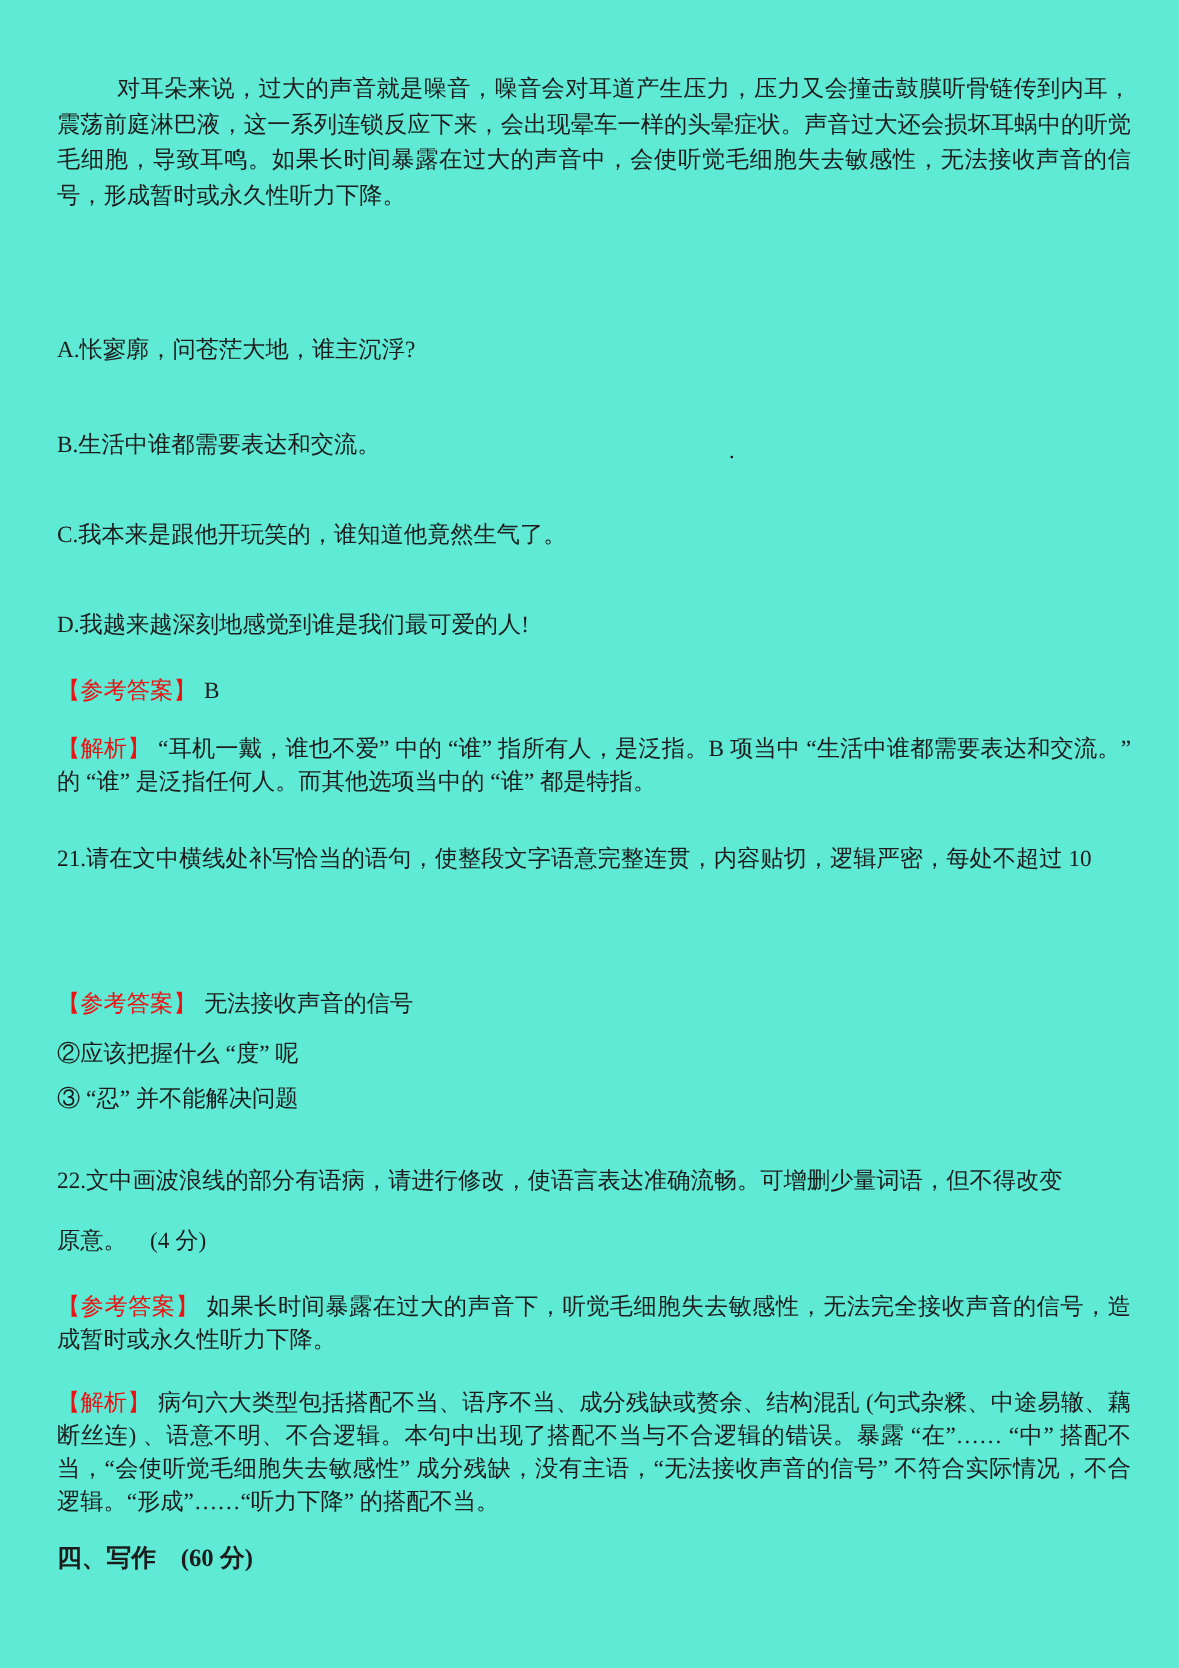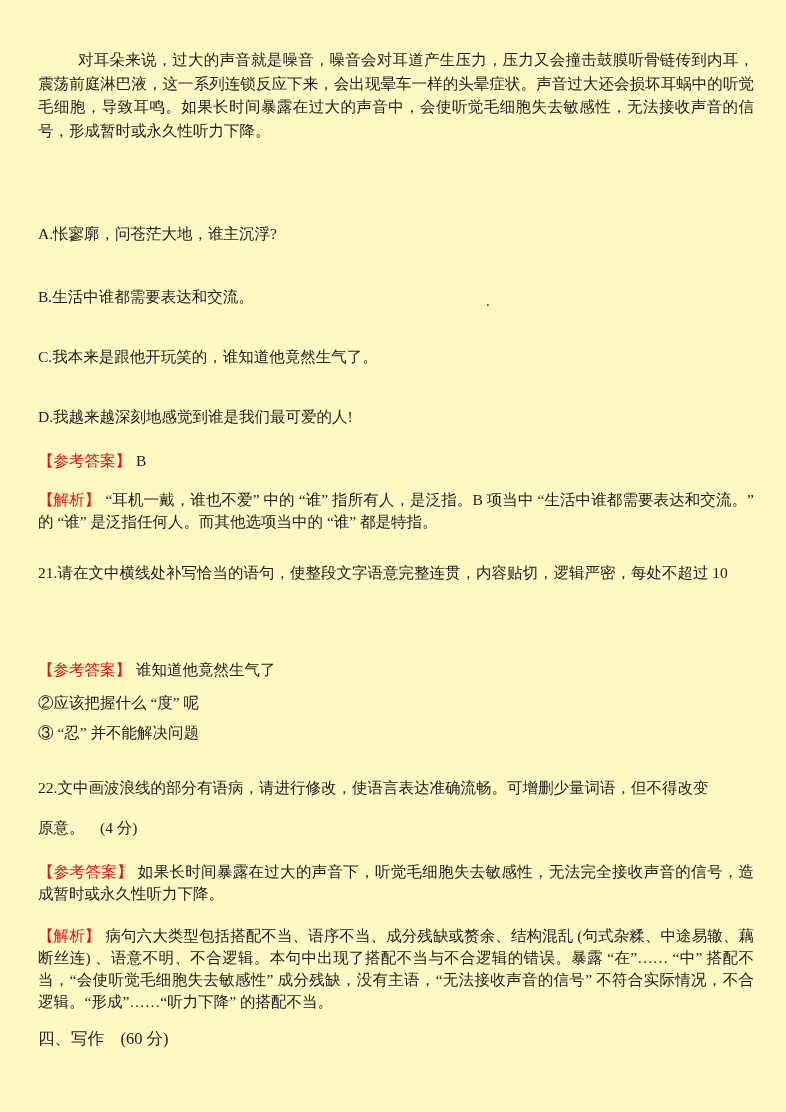--- a/index.html
+++ b/index.html
@@ -1,38 +1,38 @@
 <!DOCTYPE html>
 <html style="--accent: #ee1111;"><head>
 <meta charset="utf-8">
 <style>
   html,body { margin:0; padding:0; background:#f2f2f2; }
   .page {
     position:relative;
     width:786px; height:1112px;
     margin:0 auto;
-    background:#fef9c3;
+    background:#5eead4;
     font-family:"Liberation Serif","DejaVu Serif",serif;
     color:#1c1c1c;
     overflow:hidden;
   }
   .blk {
     position:absolute;
     left:38px;
     width:716px;
     font-size:15.5px;
     line-height:23px;
     white-space:normal;
   }
   .just { text-align:justify; }
   .passage { text-indent:40px; line-height:23.5px; }
   .analysis { line-height:22px; }
   .red { color:var(--accent,#ee1111); }
   .lbl { margin-right:5px;margin-top:41px; }
-  .section-title { font-weight:400; font-size:16.5px; }
+  .section-title { font-weight:700; font-size:16.5px; }
   .stray { position:absolute; font-size:15px; color:#111; }
   .pagenum {
     position:absolute;
     right:44px; top:1115px;
     font-family:"Liberation Sans","DejaVu Sans",sans-serif;
     font-size:13.5px; color:#222;
   }
 </style>
 </head>
 <body>
@@ -54,21 +54,21 @@
     <span class="red lbl">【参考答案】</span><span>B</span>
   </div>
 
   <div class="blk just analysis" style="top:489px">
     <span class="red lbl">【解析】</span><span>“耳机一戴，谁也不爱” 中的 “谁” 指所有人，是泛指。B 项当中 “生活中谁都需要表达和交流。” 的 “谁” 是泛指任何人。而其他选项当中的 “谁” 都是特指。</span>
   </div>
 
   <div class="blk" style="top:561px">21.请在文中横线处补写恰当的语句，使整段文字语意完整连贯，内容贴切，逻辑严密，每处不超过 10</div>
 
   <div class="blk" style="top:658px">
-    <span class="red lbl">【参考答案】</span><span>谁知道他竟然生气了</span>
+    <span class="red lbl">【参考答案】</span><span>无法接收声音的信号</span>
   </div>
   <div class="blk" style="top:691px">②应该把握什么 “度” 呢</div>
   <div class="blk" style="top:721px">③ “忍” 并不能解决问题</div>
 
   <div class="blk" style="top:776px">22.文中画波浪线的部分有语病，请进行修改，使语言表达准确流畅。可增删少量词语，但不得改变</div>
   <div class="blk" style="top:816px">原意。　(4 分)</div>
 
   <div class="blk just analysis" style="top:861px">
     <span class="red lbl">【参考答案】</span><span>如果长时间暴露在过大的声音下，听觉毛细胞失去敏感性，无法完全接收声音的信号，造成暂时或永久性听力下降。</span>
   </div>

